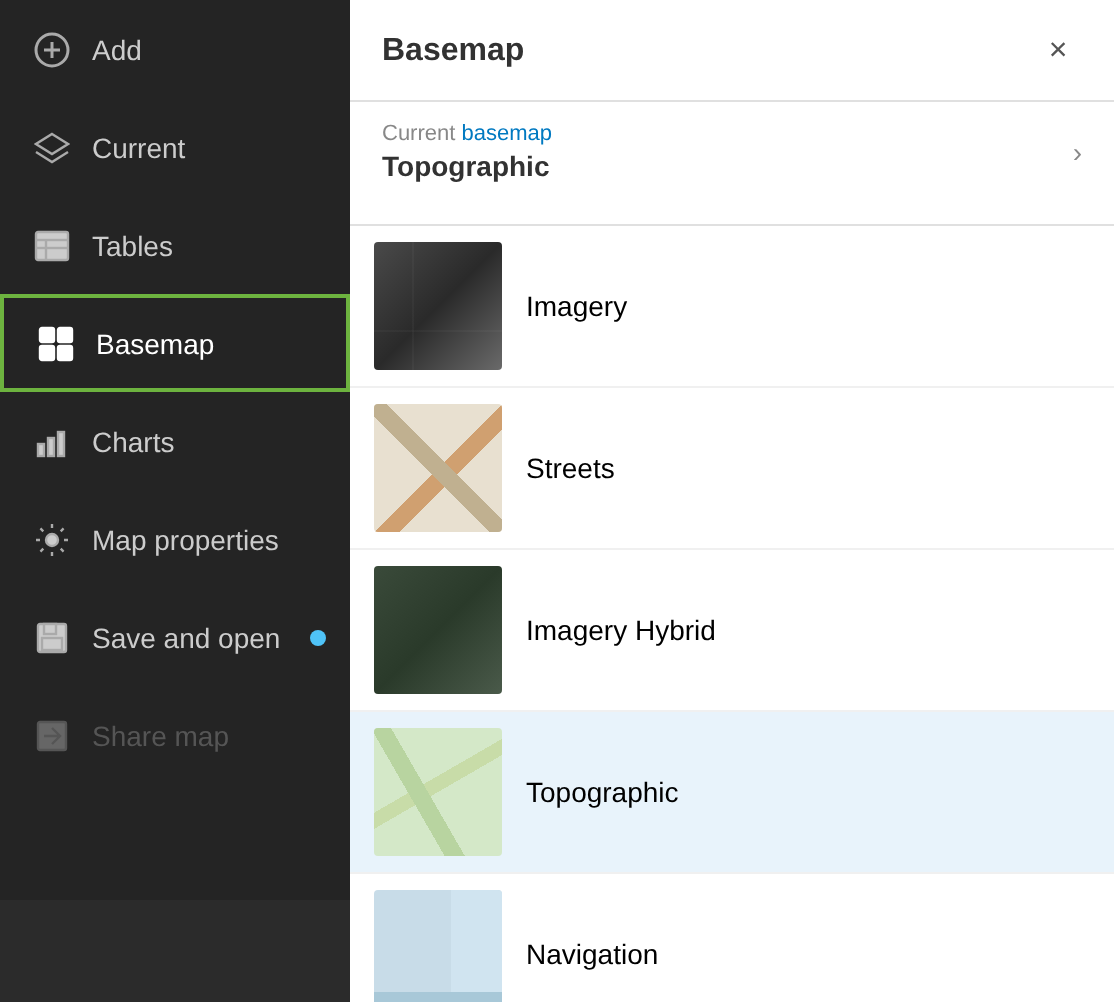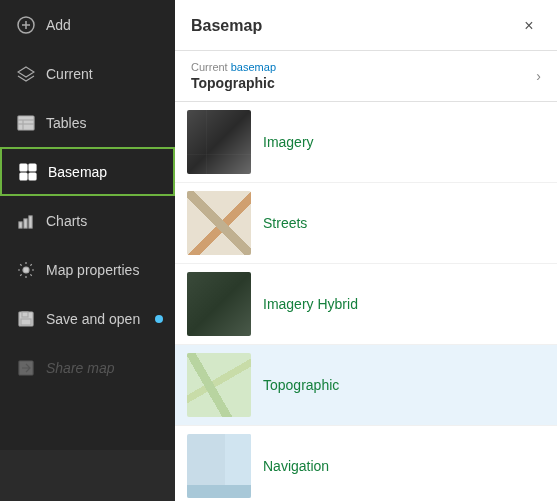--- a/index.html
+++ b/index.html
@@ -37,21 +37,20 @@
 
     .sidebar-item.active {
       color: #fff;
       background: transparent;
       border: 2px solid #6db33f;
     }
 
     .sidebar-item.disabled {
       color: #666;
       cursor: default;
-      font-style: italic;
     }
 
     .sidebar-item .icon {
       width: 20px;
       height: 20px;
       display: flex;
       align-items: center;
       justify-content: center;
       flex-shrink: 0;
       color: inherit;
@@ -99,21 +98,21 @@
       font-size: 16px;
       color: #555;
       display: flex;
       align-items: center;
       justify-content: center;
       width: 24px;
       height: 24px;
     }
 
     .current-basemap-section {
-      padding: 10px 16px 10px 16px;
+      padding: 10px 16px 21px 16px;
       border-bottom: 1px solid #e0e0e0;
       display: flex;
       align-items: center;
       justify-content: space-between;
       cursor: pointer;
     }
 
     .current-basemap-label {
       font-size: 11px;
       color: #888;
@@ -167,21 +166,21 @@
       width: 64px;
       height: 64px;
       flex-shrink: 0;
       border-radius: 2px;
       overflow: hidden;
       position: relative;
     }
 
     .basemap-label {
       font-size: 14px;
-      color: #15803d;
+      color: #000000;
     }
 
     
     .thumb-imagery {
       background: linear-gradient(135deg, #4a4a4a 0%, #2a2a2a 50%, #6a6a6a 100%);
       position: relative;
     }
     .thumb-imagery::before {
       content: '';
       position: absolute;

